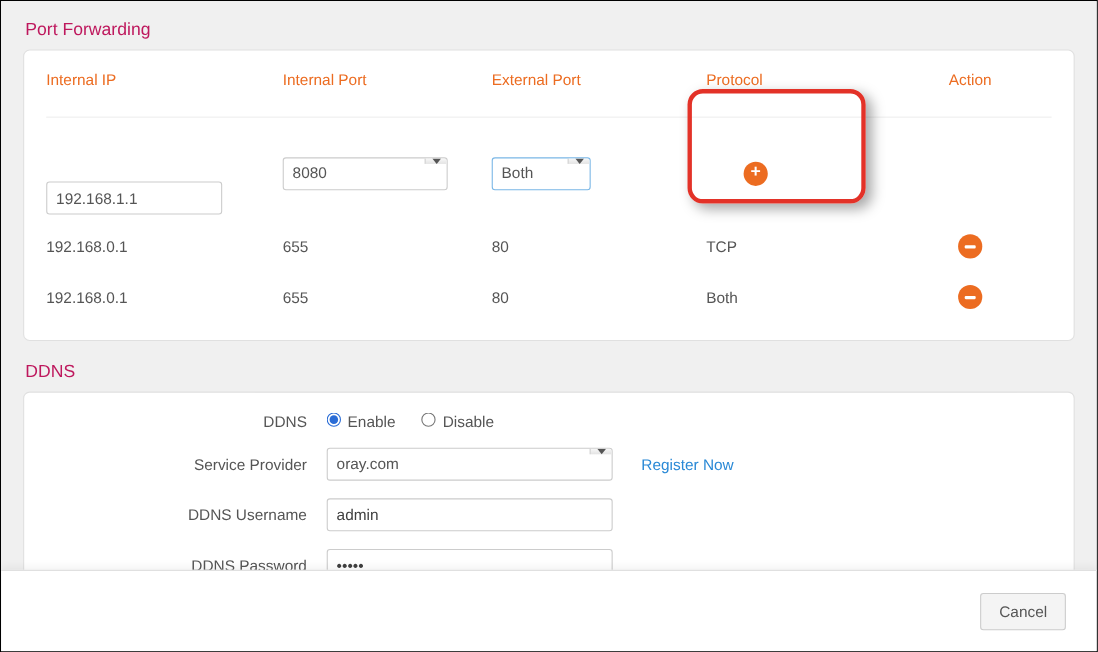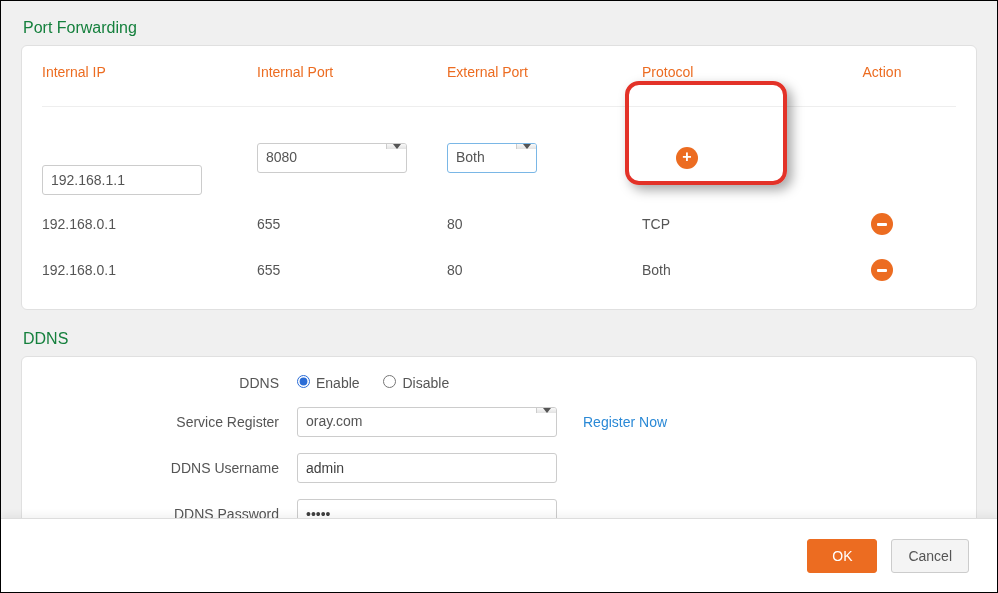--- a/index.html
+++ b/index.html
@@ -14,21 +14,21 @@
     position: relative;
     overflow: hidden;
   }
   .outer {
     background: #f0f0f0;
     padding: 18px 20px 0 20px;
     height: 518px;
     overflow: hidden;
   }
   .section-title {
-    color: #15803d;
+    color: #be185d;
     font-size: 16px;
     margin-bottom: 8px;
     padding-left: 2px;
   }
   .panel {
     background: #fff;
     border: 1px solid #e0e0e0;
     border-radius: 6px;
     padding: 18px 20px 22px 20px;
     margin-bottom: 20px;
@@ -258,21 +258,21 @@
         <label>
           <input type="radio" name="ddns-en" checked="" style=""><span>Enable</span>
         </label>
         <label>
           <input type="radio" name="ddns-en" style=""><span>Disable</span>
         </label>
       </div>
     </div>
 
     <div class="form-row">
-      <div class="form-label">Service Register</div>
+      <div class="form-label">Service Provider</div>
       <div class="dropdown dd-provider">
         <span class="dd-text">oray.com</span>
         <span class="dd-btn"></span>
       </div>
       <span class="link">Register Now</span>
     </div>
 
     <div class="form-row">
       <div class="form-label">DDNS Username</div>
       <input class="form-input" type="text" value="admin" style="">
@@ -283,15 +283,14 @@
       <input class="form-input" type="text" value="•••••" style="">
     </div>
 
   </div>
 
 </div>
 
 <div class="highlight-box" style="left:624px; top:80px; width:162px; height:104px;"></div>
 
 <div class="footer">
-  <button class="btn primary">OK</button>
   <button class="btn">Cancel</button>
 </div>
 
 </body></html>

